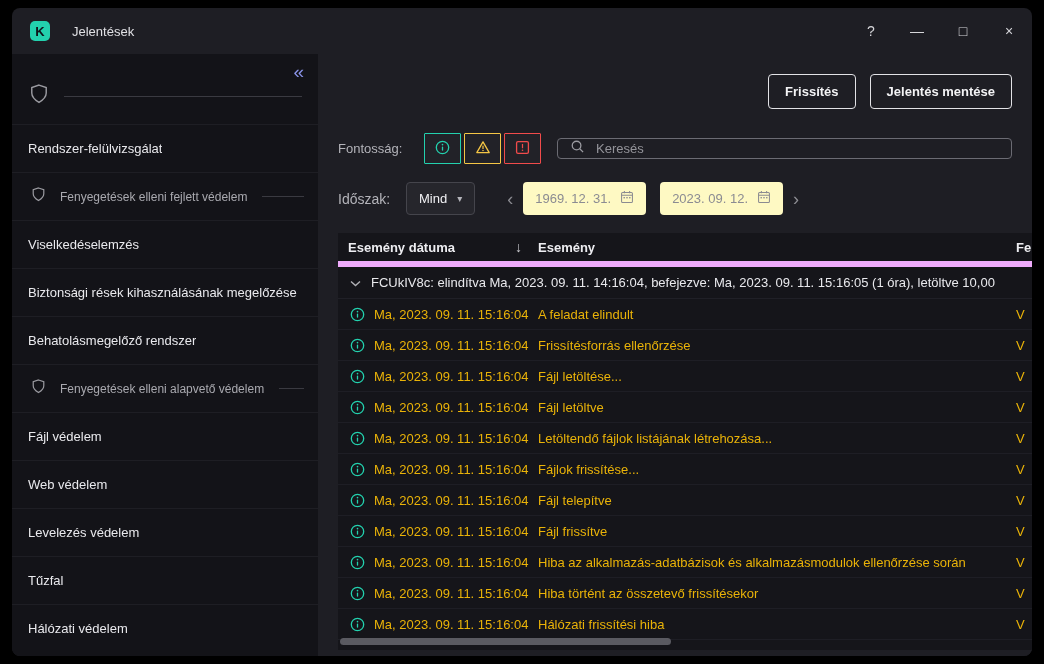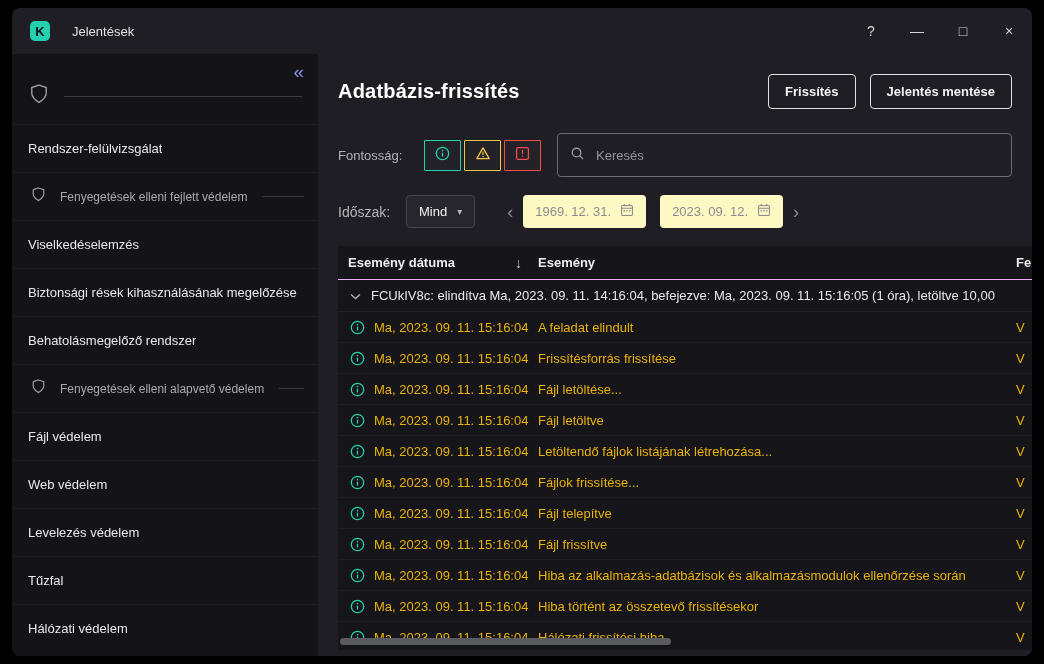--- a/index.html
+++ b/index.html
@@ -62,21 +62,21 @@
   .plabel { flex:0 0 68px; font-size:14px; color:#b3b3b9; }
   .imp-group { display:flex; gap:3px; }
   .imp-btn {
     width:37px; height:31px; background:rgba(255,255,255,0.02); cursor:pointer;
     display:flex; align-items:center; justify-content:center; border:1px solid; border-radius:1px;
   }
   .imp-info { border-color:#23d1ae; }
   .imp-warn { border-color:#f5c645; }
   .imp-crit { border-color:#f14b4b; }
   .search {
-    flex:1; margin-left:16px; height:44px; border:1px solid #6b6b73; border-radius:4px;
+    flex:1; margin-left:16px; height:21px; border:1px solid #6b6b73; border-radius:4px;
     display:flex; align-items:center; gap:9px; padding:0 12px; background:transparent;
   }
   .search input {
     flex:1; background:transparent; border:none; outline:none;
     color:#e9e9ed; font-size:13px; font-family:inherit; min-width:0;
   }
   .search input::placeholder { color:#94949a; }
   .period-row { display:flex; align-items:center; margin-top:18px; flex:0 0 auto; }
   .select {
     height:33px; background:#26262c; border:1px solid #45454c; border-radius:4px;
@@ -96,21 +96,21 @@
   }
   .datebox + .datebox { margin-left:14px; }
   
   .table-wrap {
     flex:1; min-height:0; margin-top:18px; margin-right:-20px;
     background:#15151a; position:relative; overflow:hidden;
     display:flex; flex-direction:column;
   }
   .thead {
     flex:0 0 34px; height:34px; display:flex; align-items:center; padding-left:10px;
-    border-bottom:1px solid #f0abfc; font-size:13px; font-weight:700; color:#ededf1;
+    border-bottom:6px solid #f0abfc; font-size:13px; font-weight:700; color:#ededf1;
   }
   .th-date { flex:0 0 190px; display:flex; align-items:center; cursor:pointer; }
   .sort-ic { margin-left:auto; margin-right:16px; font-weight:400; font-size:14px; color:#c9c9ce; }
   .th-event { flex:1; cursor:pointer; }
   .th-user { flex:0 0 16px; overflow:hidden; white-space:nowrap; cursor:pointer; }
   .group-row {
     flex:0 0 32px; height:32px; display:flex; align-items:center; gap:10px;
     padding-left:12px; border-bottom:1px solid #202027; cursor:pointer;
     font-size:13px; color:#e9e9ed; white-space:nowrap; overflow:hidden;
   }
@@ -203,21 +203,20 @@
         <span>Tűzfal</span>
       </div>
       <div class="nav-item">
         <span>Hálózati védelem</span>
       </div>
     </aside>
 
     <main class="main">
 
       <div class="main-header">
-        <h1 class="page-title">Adatbázis-frissítés</h1>
         <div class="actions">
           <button class="btn">Frissítés</button>
           <button class="btn">Jelentés mentése</button>
         </div>
       </div>
 
       <div class="filter-row">
         <span class="flabel">Fontosság:</span>
         <div class="imp-group">
           <button class="imp-btn imp-info">
@@ -335,21 +334,21 @@
         </div>
         <div class="trow">
           <span class="info-ic">
               <svg viewBox="0 0 16 16" width="15" height="15">
                 <circle cx="8" cy="8" r="6.6" stroke="#23d1ae" stroke-width="1.4" fill="none"></circle>
                 <circle cx="8" cy="4.9" r="0.9" fill="#23d1ae"></circle>
                 <rect x="7.3" y="6.8" width="1.4" height="4.6" rx="0.7" fill="#23d1ae"></rect>
               </svg>
             </span>
           <span class="tdate">Ma, 2023. 09. 11. 15:16:04</span>
-          <span class="tevent">Frissítésforrás frissítése</span>
+          <span class="tevent">Frissítésforrás ellenőrzése</span>
           <span class="tuser">V</span>
         </div>
         <div class="trow">
           <span class="info-ic">
               <svg viewBox="0 0 16 16" width="15" height="15">
                 <circle cx="8" cy="8" r="6.6" stroke="#23d1ae" stroke-width="1.4" fill="none"></circle>
                 <circle cx="8" cy="4.9" r="0.9" fill="#23d1ae"></circle>
                 <rect x="7.3" y="6.8" width="1.4" height="4.6" rx="0.7" fill="#23d1ae"></rect>
               </svg>
             </span>

